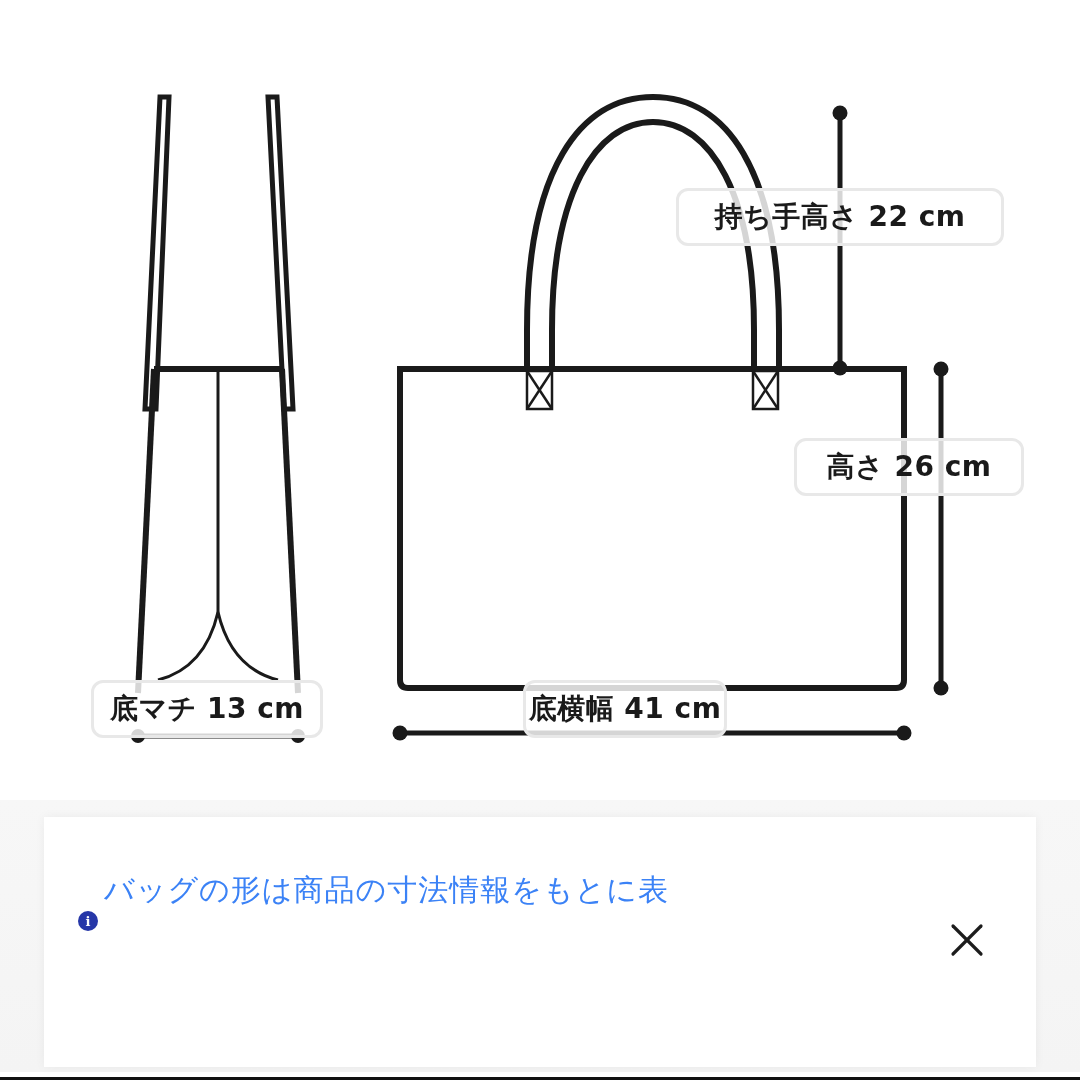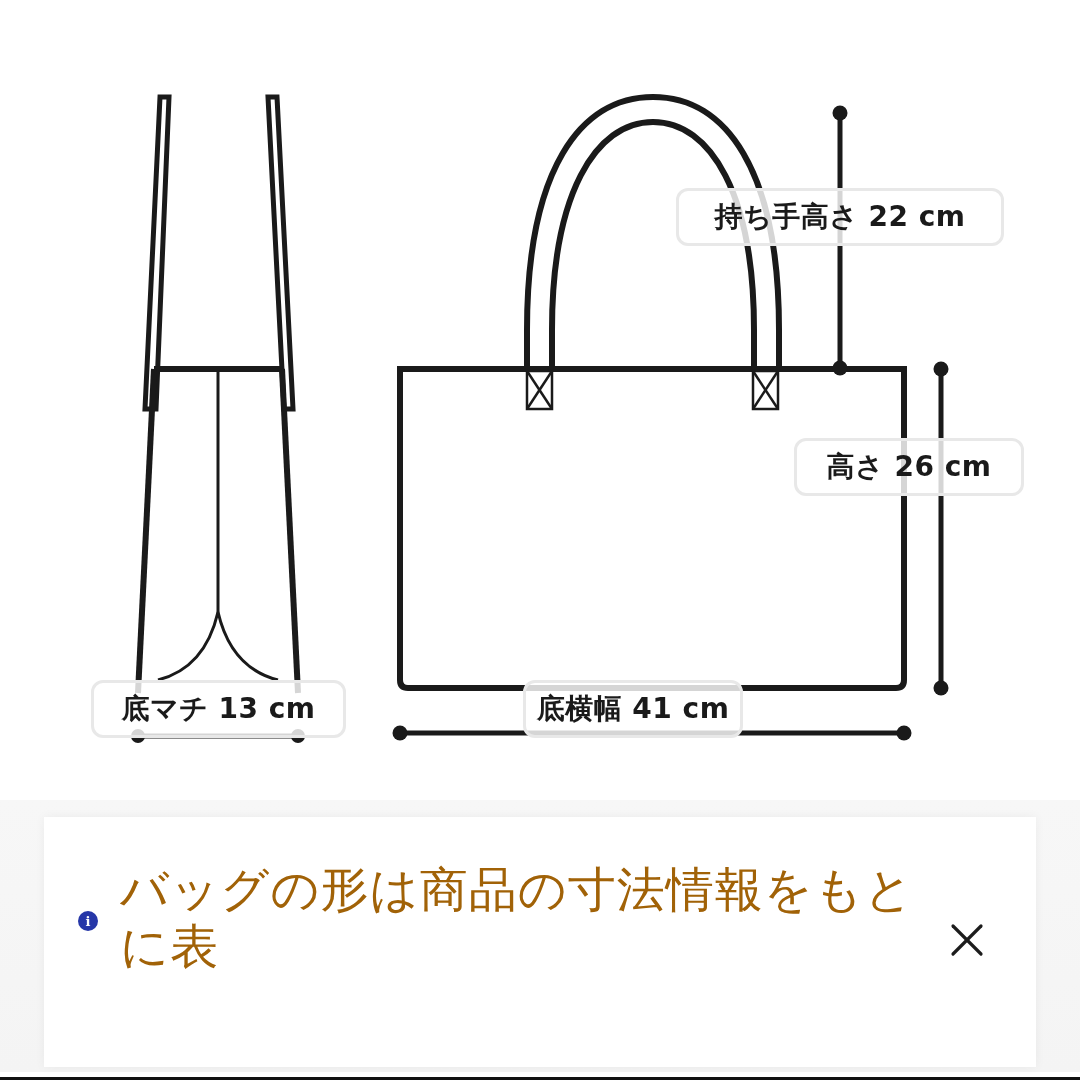--- a/index.html
+++ b/index.html
@@ -53,27 +53,27 @@
       position: absolute;
       left: 44px;
       top: 817px;
       width: 992px;
       height: 250px;
       background: #ffffff;
       box-shadow: 0 0 10px rgba(0,0,0,0.05);
     }
     .notice-text {
       position: absolute;
-      left: 76px;
+      left: 60px;
       top: 44px;
       width: 800px;
       font-family: "DejaVu Sans", sans-serif;
-      font-size: 48px;
+      font-size: 30px;
       line-height: 57px;
-      color: #a16207;
+      color: #3b82f6;
       letter-spacing: 1px;
     }
     .info-icon {
       position: absolute;
       left: 34px;
       top: 94px;
       width: 20px;
       height: 20px;
       border-radius: 50%;
       background: #2637a8;
@@ -164,23 +164,23 @@
       <line x1="400" y1="733" x2="904" y2="733" stroke-width="5"></line>
       <circle cx="400" cy="733" r="7.5" fill="#1a1a1a" stroke="none"></circle>
       <circle cx="904" cy="733" r="7.5" fill="#1a1a1a" stroke="none"></circle>
     </g>
   </svg>
 
   <div class="dim-label" style="left:676px; top:188px; width:328px;">持ち手高さ 22 cm</div>
 
   <div class="dim-label" style="left:794px; top:438px; width:230px;text-align:right;">高さ 26 cm</div>
 
-  <div class="dim-label" style="left:523px; top:680px; width:220px;text-align:center;">底横幅 41 cm</div>
+  <div class="dim-label" style="left:523px; top:680px; width:204px;text-align:center;">底横幅 41 cm</div>
 
-  <div class="dim-label" style="left:91px; top:680px; width:255px;">底マチ 13 cm</div>
+  <div class="dim-label" style="left:91px; top:680px; width:232px;">底マチ 13 cm</div>
 
   <div class="notice-backdrop"></div>
   <div class="notice">
     <div class="info-icon">i</div>
     <div class="notice-text">
       <div>バッグの形は商品の寸法情報をもとに表</div>
     </div>
     <div class="close-btn">
       <svg width="34" height="34" viewBox="0 0 34 34">
         <line x1="3" y1="3" x2="31" y2="31" stroke="#1c1c1c" stroke-width="3.2" stroke-linecap="round"></line>

